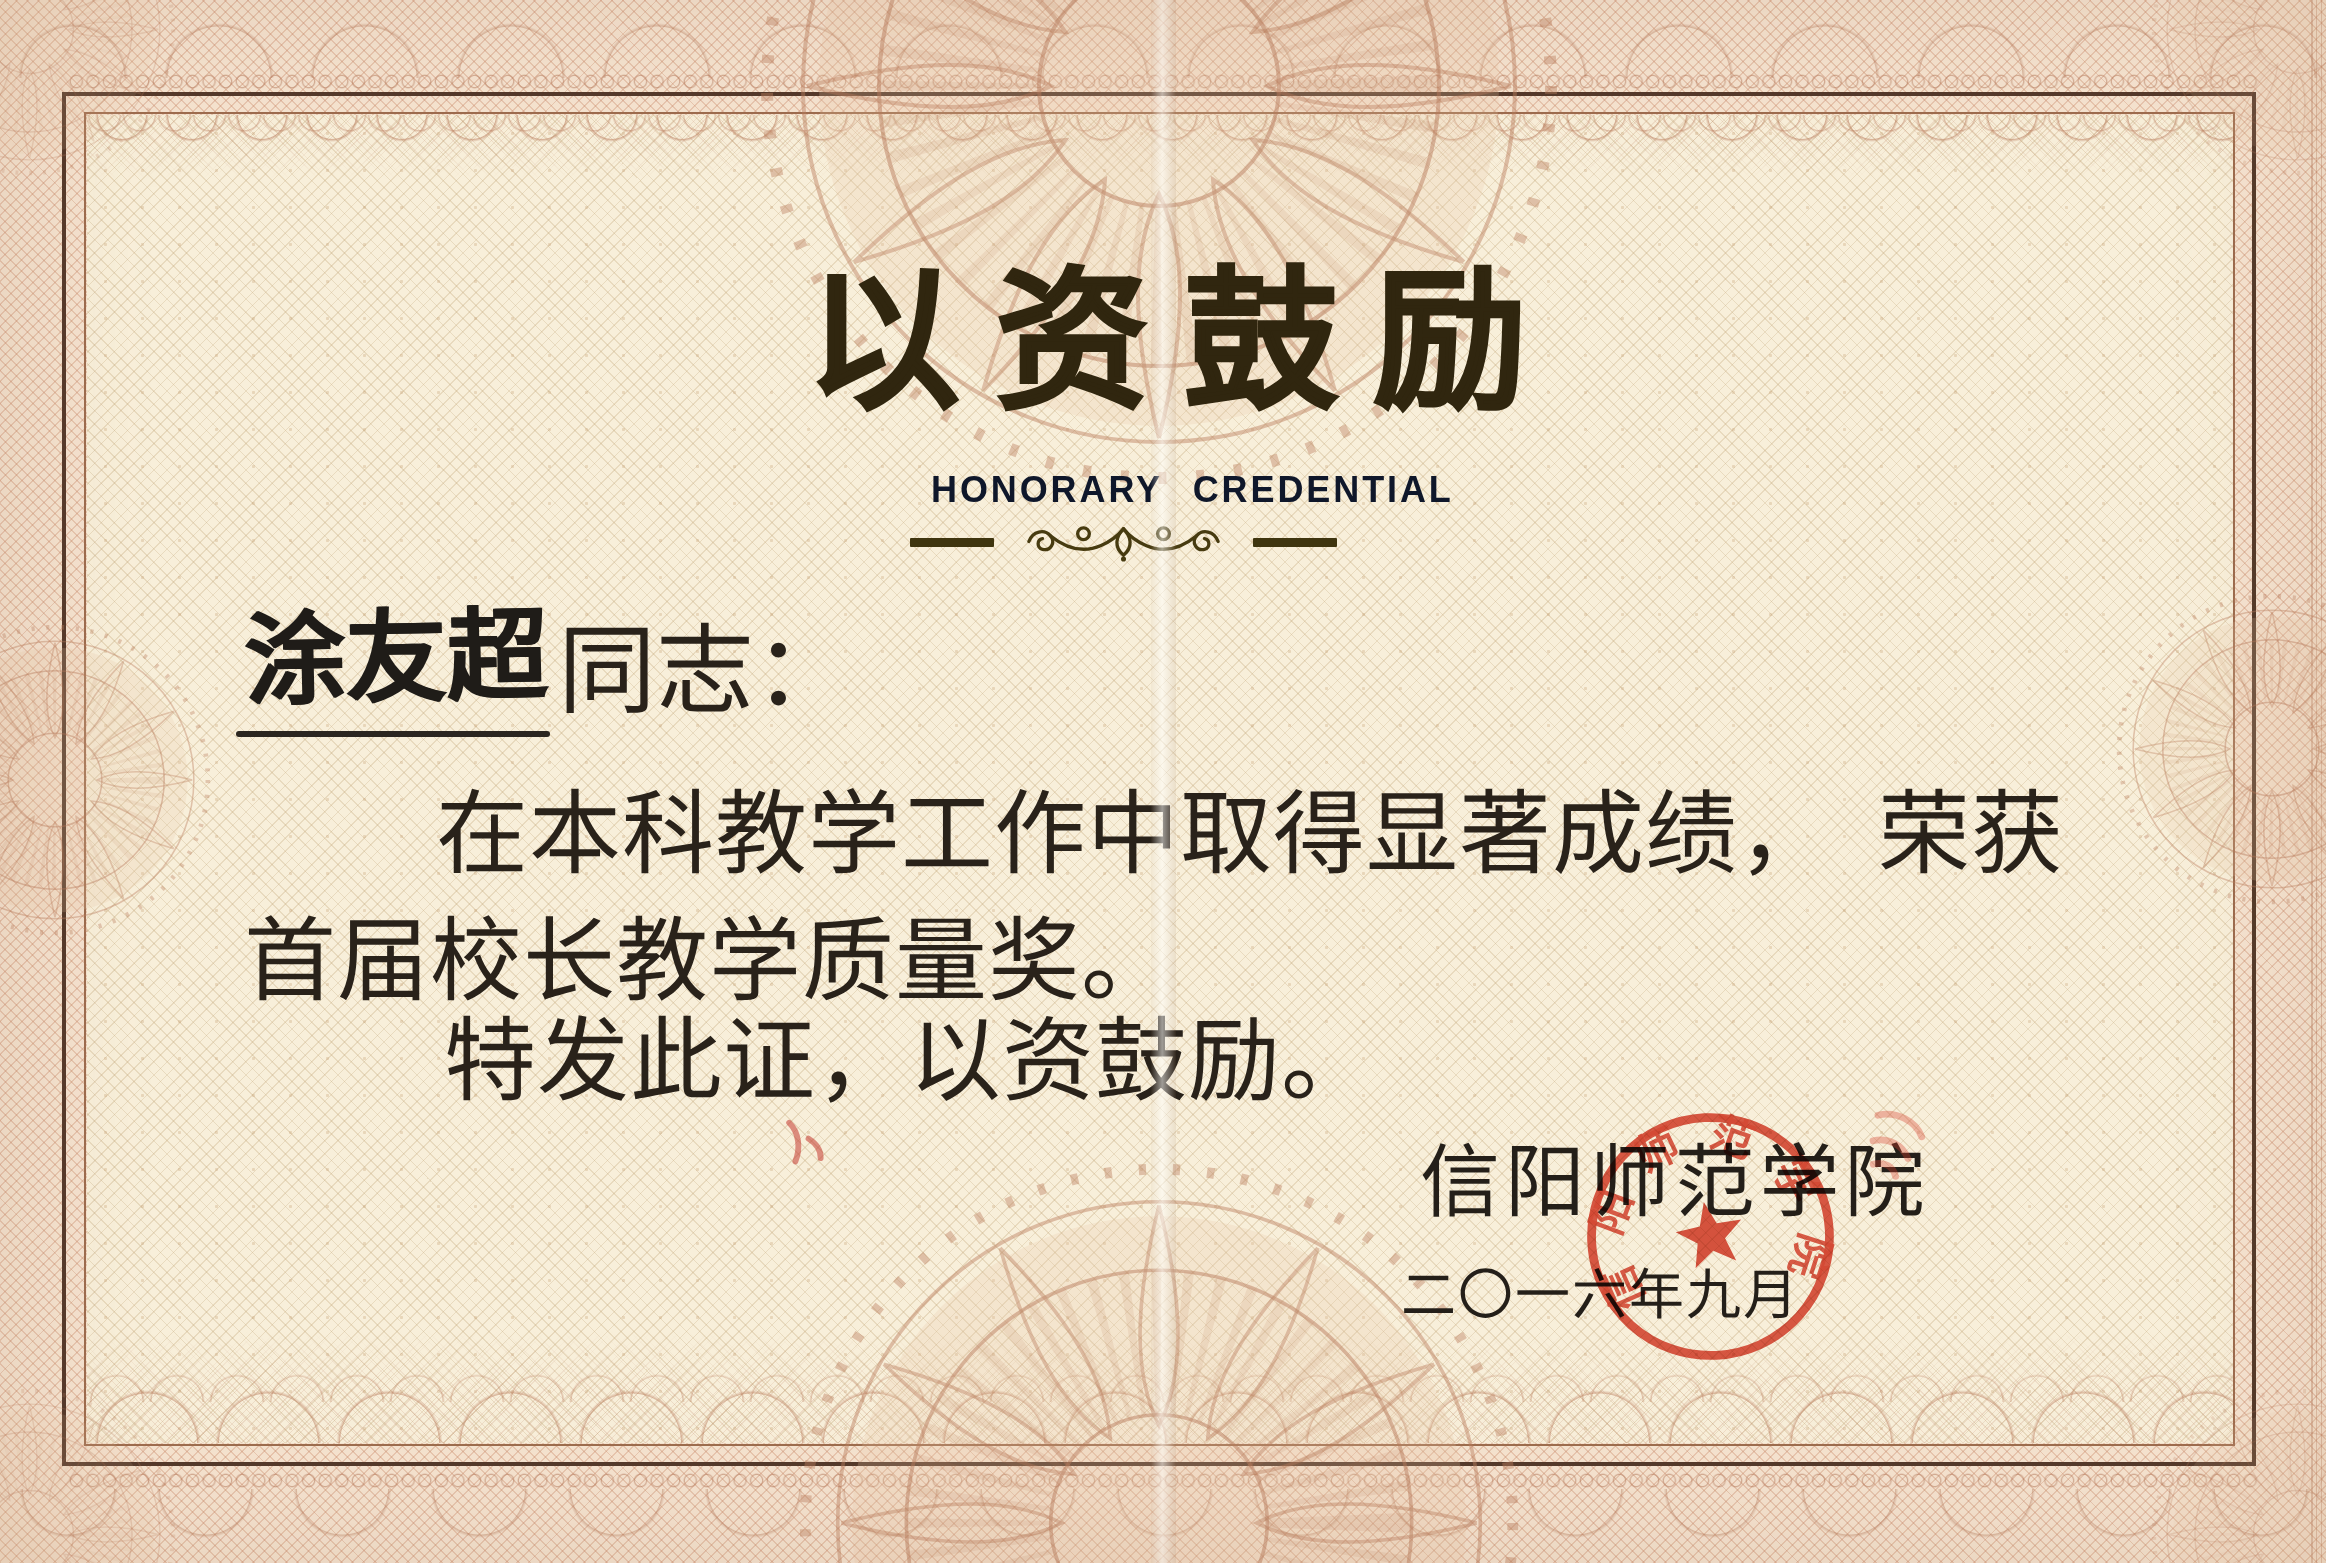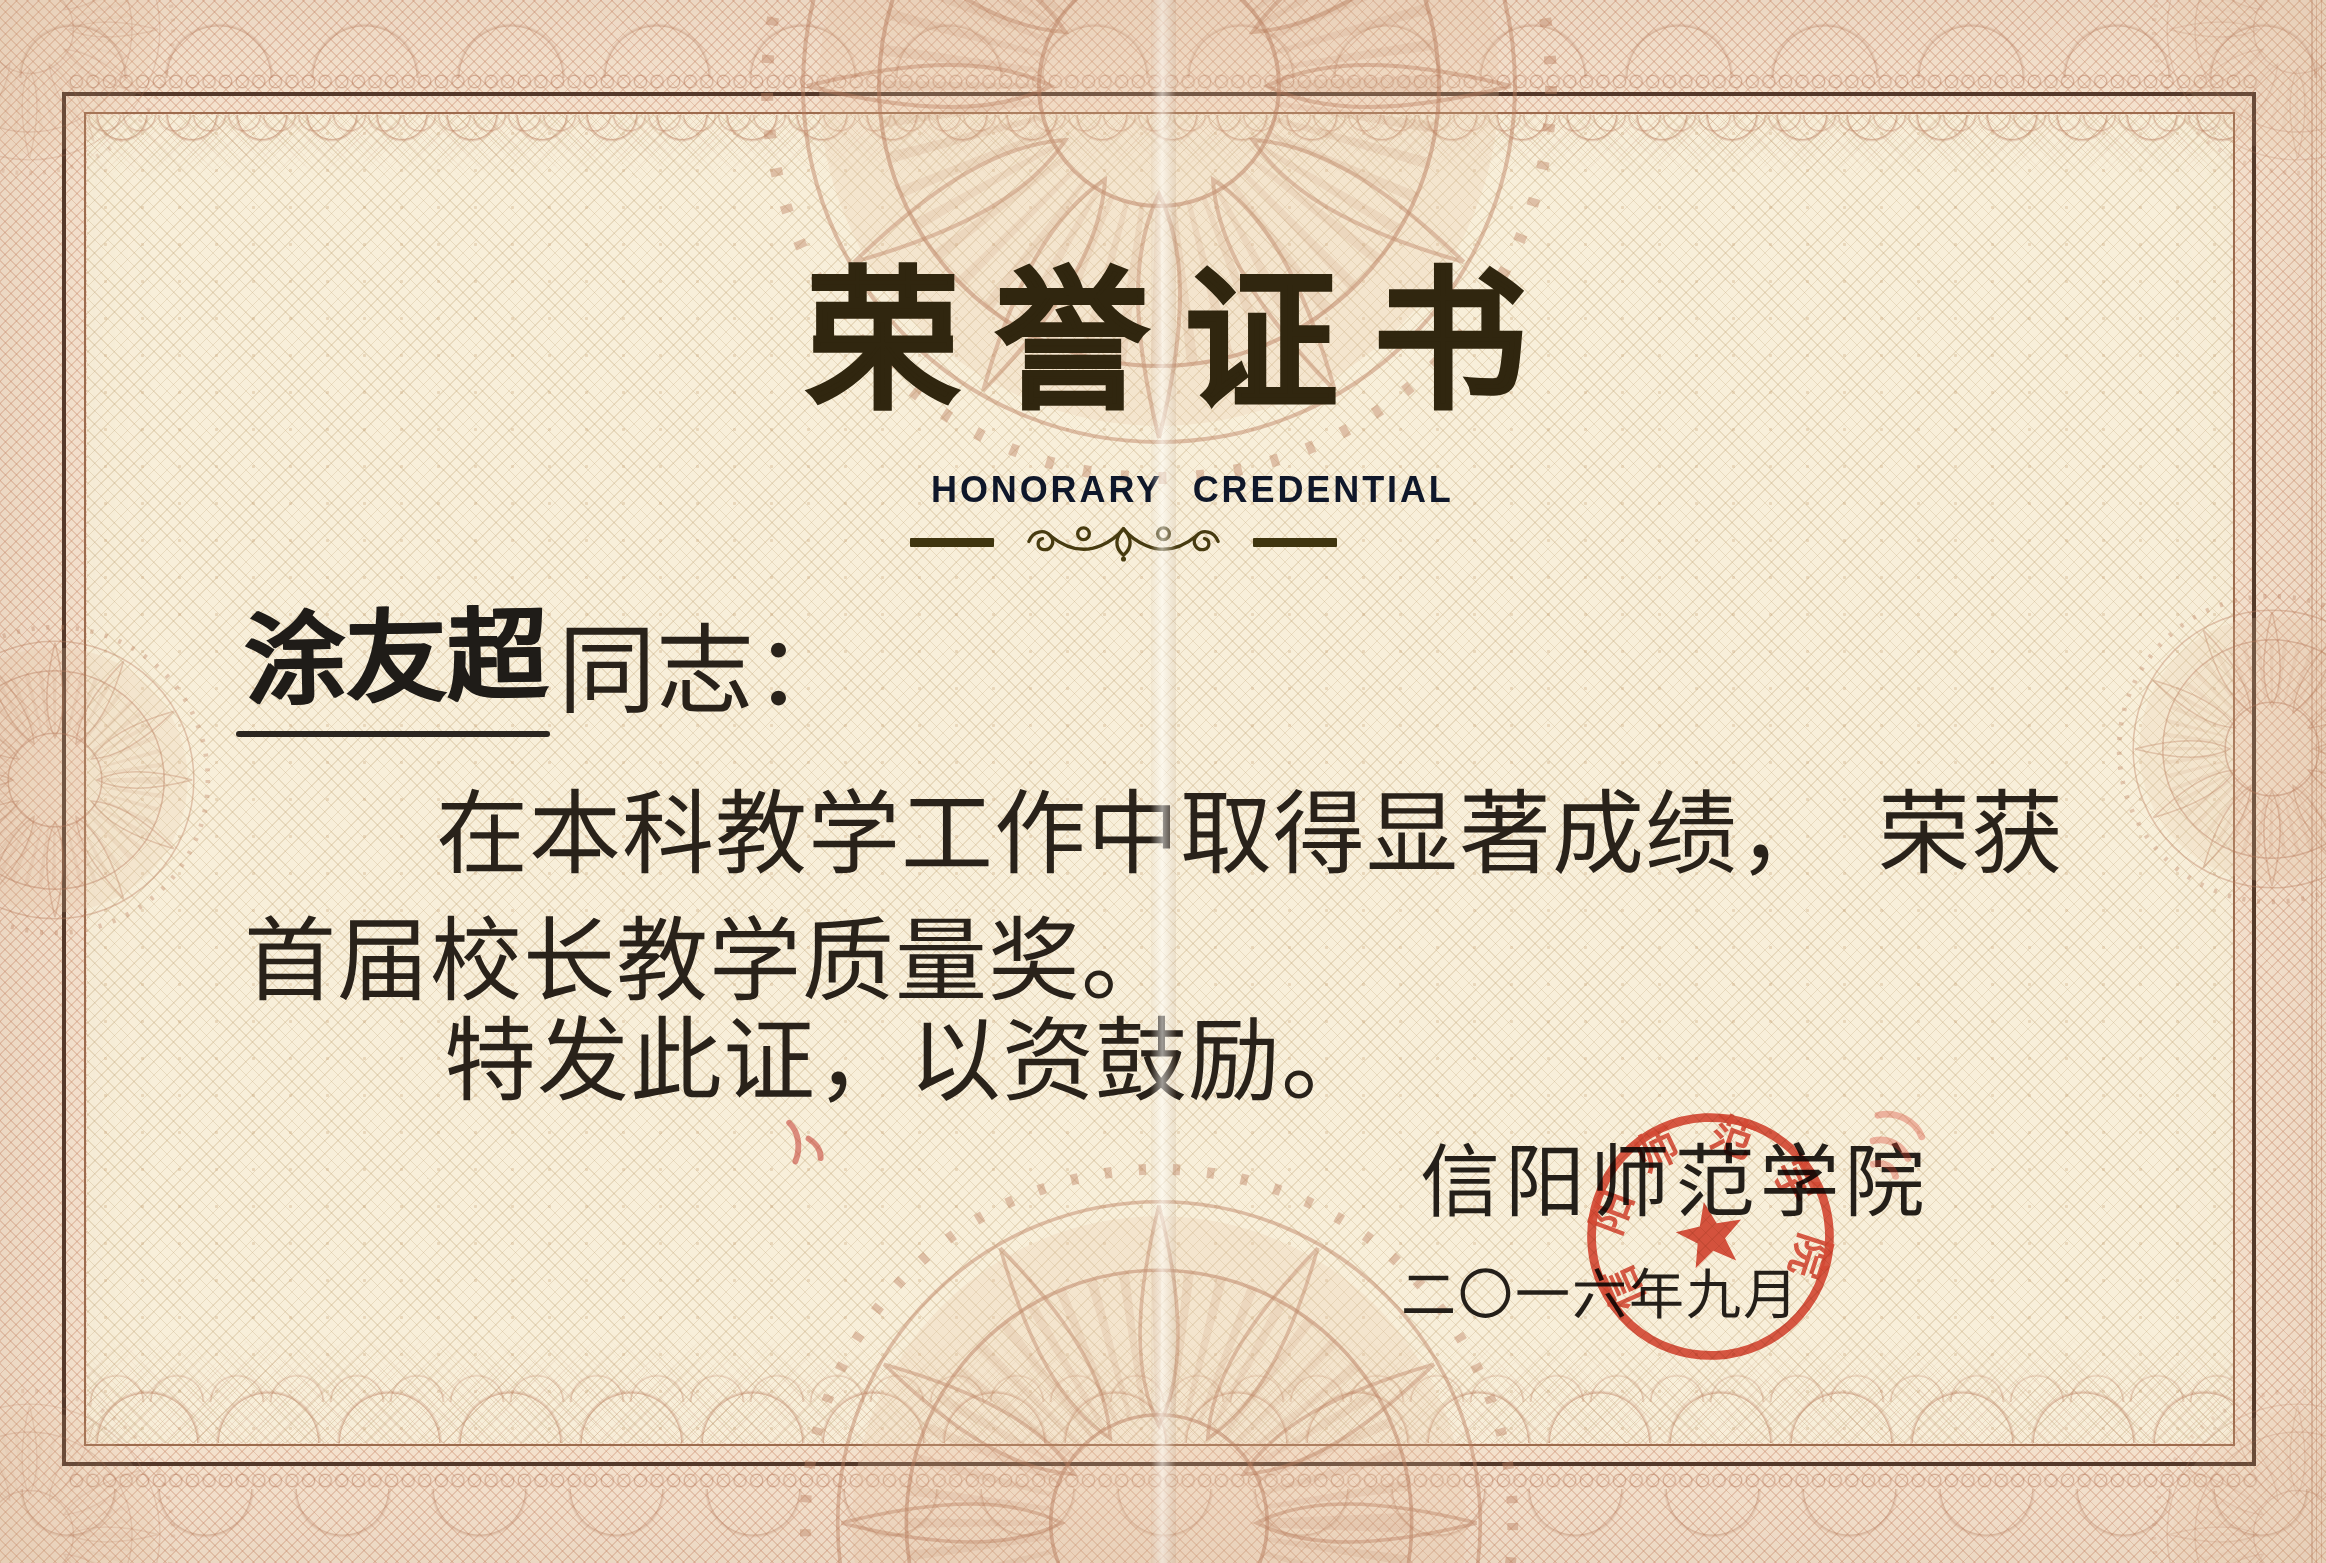--- a/index.html
+++ b/index.html
@@ -204,21 +204,21 @@
 <svg class="abs rosette r-c3" viewBox="-200 -200 400 400">
     <use href="#rosette-shape"></use>
   </svg>
 <svg class="abs rosette r-c4" viewBox="-200 -200 400 400">
     <use href="#rosette-shape"></use>
   </svg>
 
 <div class="abs frame"></div>
 <div class="abs inner-frame"></div>
 
-<div class="abs txt title">荣誉证书</div>
+<div class="abs txt title">以资鼓励</div>
 <div class="abs txt subtitle">HONORARY CREDENTIAL</div>
 
 <div class="flourish abs">
   <div class="dash"></div>
   <svg width="201" height="43" viewBox="0 0 206 44">
     <g stroke="#473b10" stroke-width="3.4" fill="none" stroke-linecap="round">
       <path d="M6,21 C10,10 22,8 28,15 C34,22 28,31 20,29 C14,27.5 14,19 20,18"></path>
       <path d="M28,15 C44,28 62,33 80,25 C92,20 98,14 103,8"></path>
       <path d="M200,21 C196,10 184,8 178,15 C172,22 178,31 186,29 C192,27.5 192,19 186,18"></path>
       <path d="M178,15 C162,28 144,33 126,25 C114,20 108,14 103,8"></path>

